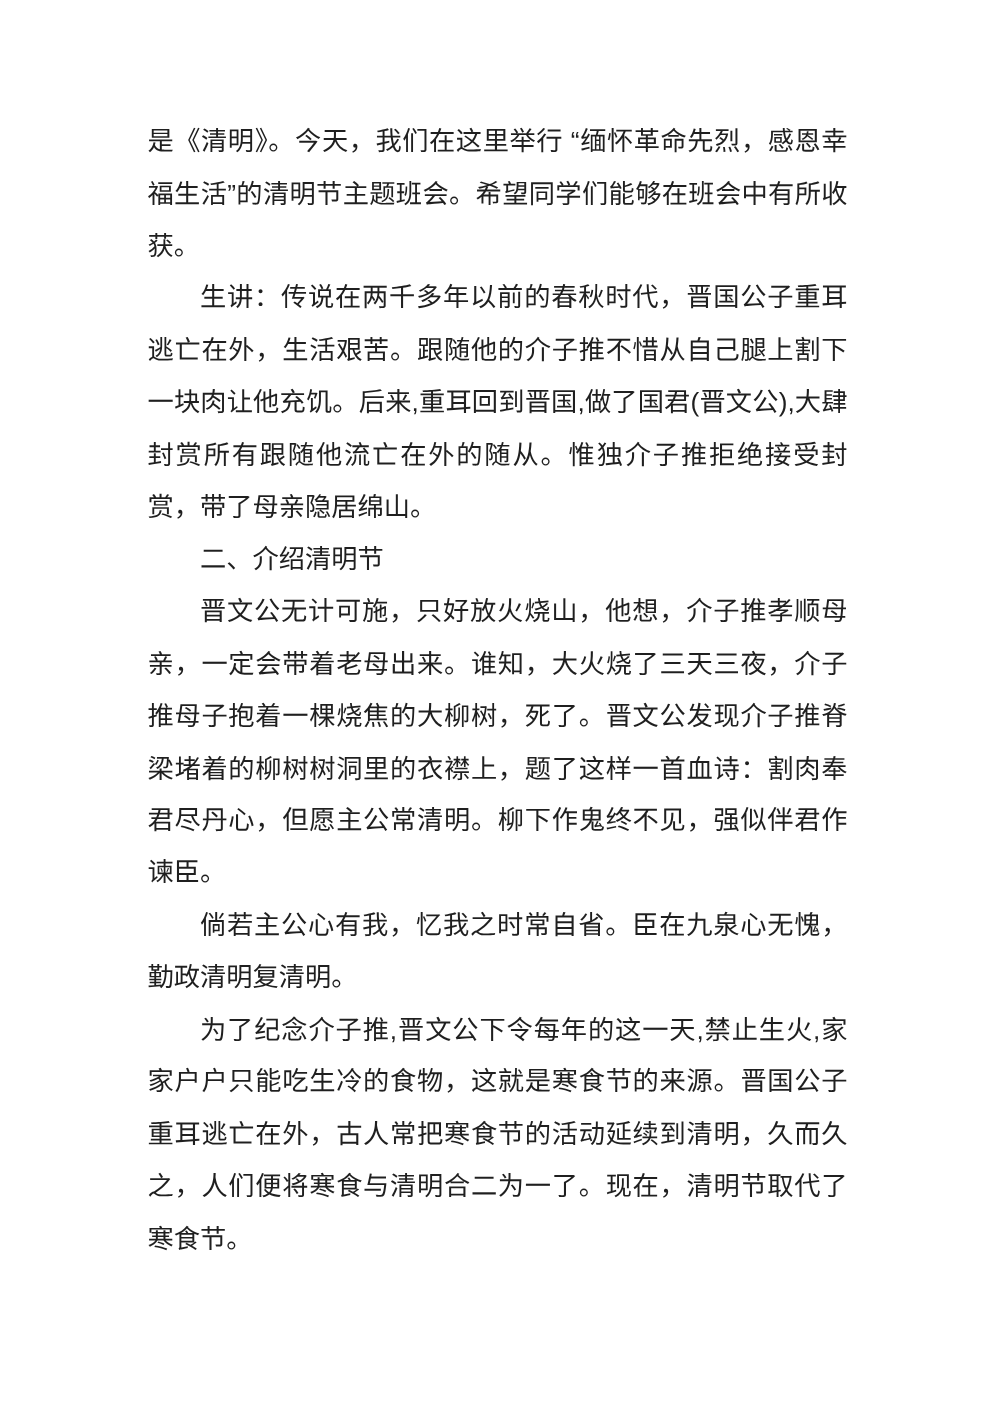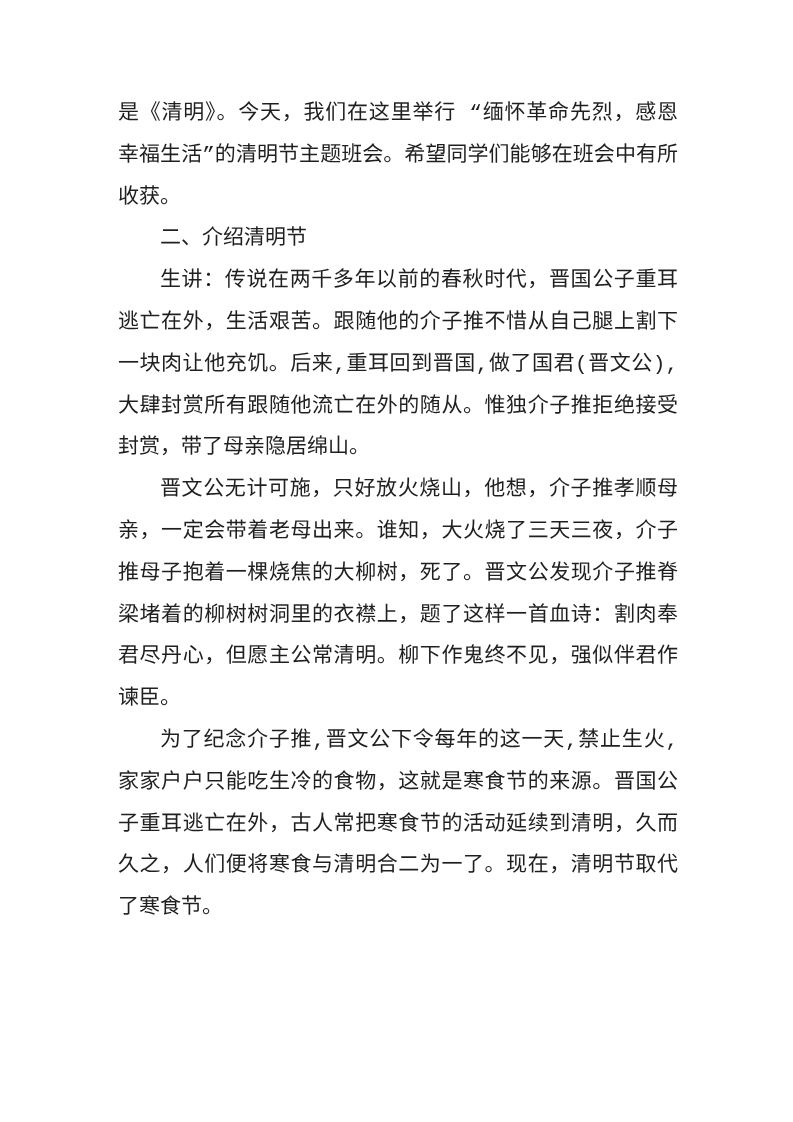--- a/index.html
+++ b/index.html
@@ -20,21 +20,21 @@
     width:793px;
     height:1122px;
     background:var(--page-bg);
   }
   .content{
     position:absolute;
     top:93px;
     left:118px;
     width:560px;
     color:var(--text-color);
-    font-family:Liberation Mono, monospace;
+    font-family:Liberation Sans, sans-serif;
     font-size:21px;
     line-height:41.8px;
     text-align:justify;
     text-justify:inter-ideograph;
     word-break:normal;
     line-break:strict;
   }
   .para{
     margin:0;
     padding:0;
@@ -43,18 +43,19 @@
   .para.no-indent{
     text-indent:0;
   }
 </style>
 </head>
 <body>
 
 <div class="page">
   <div class="content">
     <p class="para no-indent">是《清明》。今天，我们在这里举行 “缅怀革命先烈，感恩幸福生活”的清明节主题班会。希望同学们能够在班会中有所收获。</p>
+    <p class="para">生讲：传说在两千多年以前的春秋时代，晋国公子重耳逃亡在外，生活艰苦。跟随他的介子推不惜从自己腿上割下一块肉让他充饥。后来,重耳回到晋国,做了国君(晋文公),大肆封赏所有跟随他流亡在外的随从。惟独介子推拒绝接受封赏，带了母亲隐居绵山。</p>
     <p class="para">二、介绍清明节</p>
-    <p class="para">生讲：传说在两千多年以前的春秋时代，晋国公子重耳逃亡在外，生活艰苦。跟随他的介子推不惜从自己腿上割下一块肉让他充饥。后来,重耳回到晋国,做了国君(晋文公),大肆封赏所有跟随他流亡在外的随从。惟独介子推拒绝接受封赏，带了母亲隐居绵山。</p>
     <p class="para">晋文公无计可施，只好放火烧山，他想，介子推孝顺母亲，一定会带着老母出来。谁知，大火烧了三天三夜，介子推母子抱着一棵烧焦的大柳树，死了。晋文公发现介子推脊梁堵着的柳树树洞里的衣襟上，题了这样一首血诗：割肉奉君尽丹心，但愿主公常清明。柳下作鬼终不见，强似伴君作谏臣。</p>
+    <p class="para">倘若主公心有我，忆我之时常自省。臣在九泉心无愧，勤政清明复清明。</p>
     <p class="para">为了纪念介子推,晋文公下令每年的这一天,禁止生火,家家户户只能吃生冷的食物，这就是寒食节的来源。晋国公子重耳逃亡在外，古人常把寒食节的活动延续到清明，久而久之，人们便将寒食与清明合二为一了。现在，清明节取代了寒食节。</p>
   </div>
 </div>
 
 </body></html>

